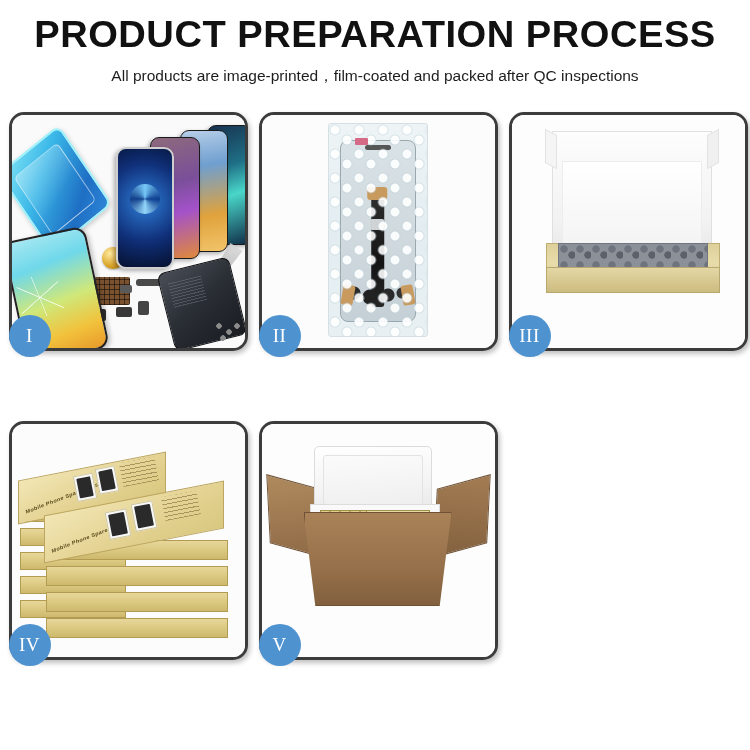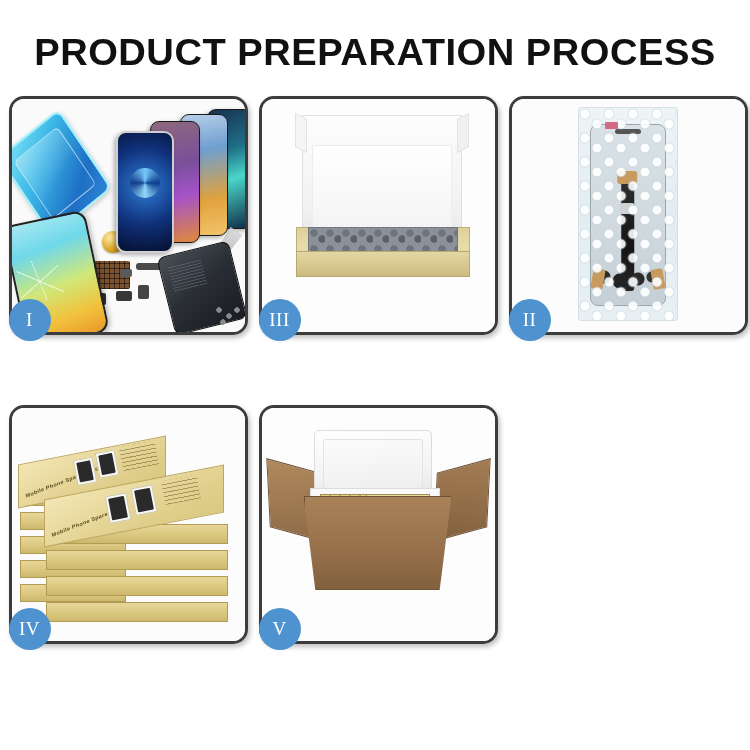--- a/index.html
+++ b/index.html
@@ -5,21 +5,21 @@
   html,body{margin:0;padding:0;}
   body{
     width:750px;height:750px;
     background:#ffffff;
     font-family:"Liberation Sans", sans-serif;
     overflow:hidden;
   }
   .page{position:relative;width:750px;height:750px;}
 
   
-  .header{padding-top:34px;text-align:center;}
+  .header{padding-top:16px;text-align:center;}
   .title{
     font-size:37px;font-weight:700;letter-spacing:.5px;
     color:#111;line-height:1;white-space:nowrap;
     font-family:"Liberation Sans", sans-serif;
     transform:scaleX(1.03);
   }
   .subtitle{
     margin-top:13px;font-size:15.5px;color:#1d1d1d;
     font-weight:400;white-space:nowrap;
   }
@@ -377,20 +377,21 @@
     border-radius:10px;opacity:.9;
   }
 </style>
 </head>
 <body>
 
 <div class="page">
 
   <div class="header">
     <div class="title">PRODUCT PREPARATION PROCESS</div>
+    <div class="subtitle">All products are image-printed，film-coated and packed after QC inspections</div>
   </div>
 
   <div class="grid">
 
     <div class="panel">
       <div class="pclip p1">
         <div class="adhesive"></div>
         <div class="phonefan">
           <div class="ph ph4"></div>
           <div class="ph ph3"></div>
@@ -413,45 +414,45 @@
           <div class="pt flexH"></div>
           <div class="pt flexI"></div>
           <div class="pt flexJ"></div>
         </div>
         <div class="screws"></div>
       </div>
       <div class="badge">I</div>
     </div>
 
     <div class="panel">
-      <div class="pclip p3">
-        <div class="boxlid"></div>
-        <div class="foam"></div>
-        <div class="boxtray"></div>
-        <div class="boxtrayinner"></div>
-        <div class="boxfront"></div>
-      </div>
-      <div class="badge">III</div>
-    </div>
-
-    <div class="panel">
       <div class="pclip p2">
         <div class="bubblebag">
           <div class="lcd">
             <div class="flexcable"></div>
             <div class="icrow"></div>
           </div>
           <div class="pinktag"></div>
           <div class="bubbles"></div>
         </div>
       </div>
       <div class="badge">II</div>
     </div>
 
     <div class="panel">
+      <div class="pclip p3">
+        <div class="boxlid"></div>
+        <div class="foam"></div>
+        <div class="boxtray"></div>
+        <div class="boxtrayinner"></div>
+        <div class="boxfront"></div>
+      </div>
+      <div class="badge">III</div>
+    </div>
+
+    <div class="panel">
       <div class="pclip p4">
         <div class="stack">
 
           <div class="gbox" style="left:4px;top:64px;width:104px;height:16px;"></div>
           <div class="gbox" style="left:4px;top:88px;width:104px;height:16px;"></div>
           <div class="gbox" style="left:4px;top:112px;width:104px;height:16px;"></div>
           <div class="gbox" style="left:4px;top:136px;width:104px;height:16px;"></div>
           <div class="gbox" style="left:4px;top:160px;width:104px;height:16px;"></div>
 
           <div class="gbox" style="left:30px;top:100px;width:180px;height:18px;"></div>

